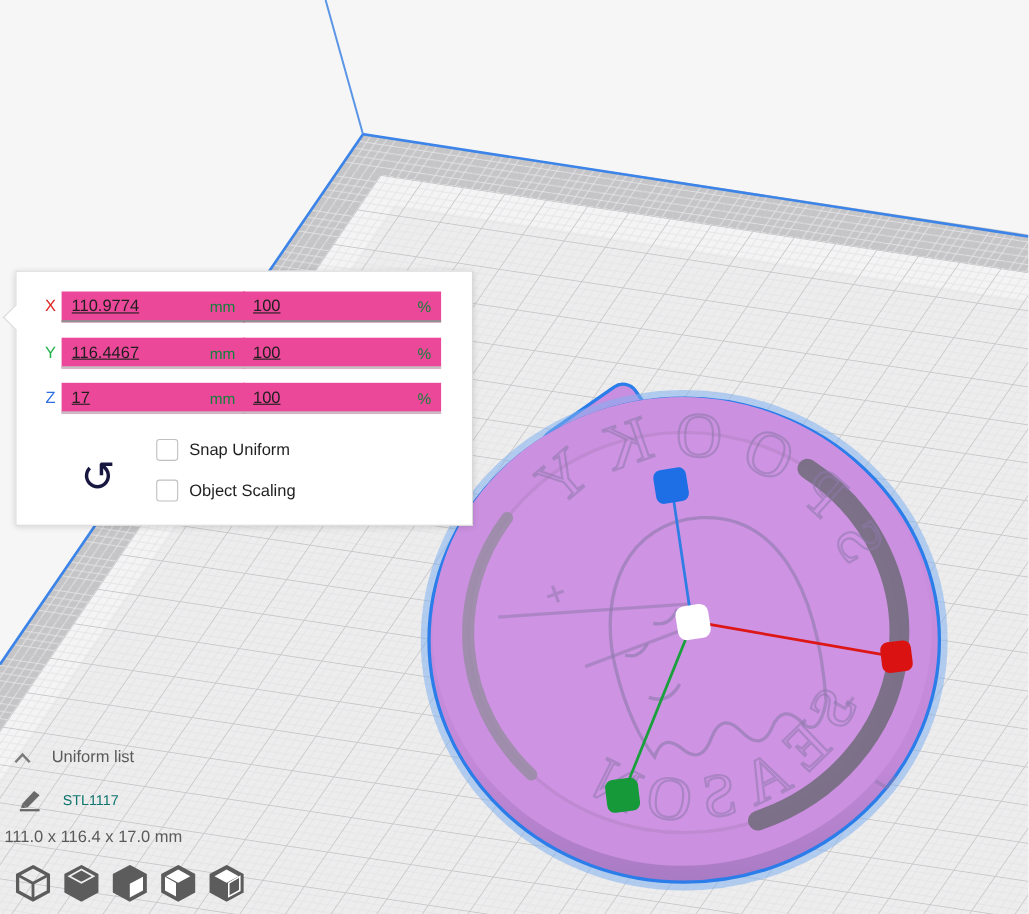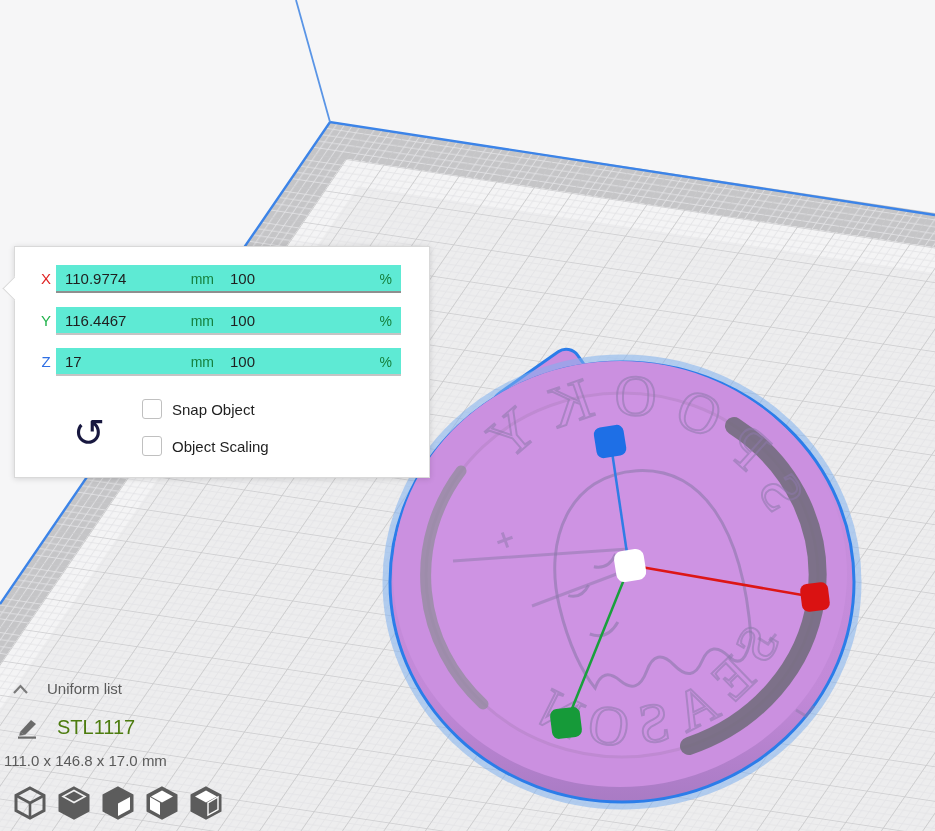--- a/index.html
+++ b/index.html
@@ -11,38 +11,38 @@
   
   .scale-panel{position:absolute;left:14px;top:246px;width:414px;height:230px;
     background:#ffffff;border:1px solid #d9d9d9;box-shadow:0 1px 6px rgba(0,0,0,.14);}
   .panel-notch{position:absolute;left:-9px;top:33px;width:16px;height:16px;background:#fff;
     border-left:1px solid #d9d9d9;border-bottom:1px solid #d9d9d9;transform:rotate(45deg);}
   .srow{position:absolute;left:0;height:28px;width:100%;}
   .axis-label{position:absolute;left:22px;top:5px;width:18px;font-size:15px;text-align:center;}
   .fwrap{position:absolute;top:0;height:28px;}
   .fwrap.mm{left:41px;width:167px;}
   .fwrap.pct{left:206px;width:180px;}
-  .fwrap input{width:100%;height:28px;box-sizing:border-box;background:#5eead4;border:none;
+  .fwrap input{width:100%;height:28px;box-sizing:border-box;background:#ec4899;border:none;
     border-bottom:2px solid #c4c4c4;padding:0 34px 0 9px;font-family:"Liberation Sans",sans-serif;
-    font-size:15px;color:#1f1f1f;outline:none;}
+    font-size:15px;color:#1f1f1f;outline:none;text-decoration:underline;}
   .srow.focused-row input{border-bottom-color:#8f8f8f;}
   .unit{position:absolute;right:9px;top:6px;font-size:14px;color:#15803d;pointer-events:none;}
   .reset-btn{position:absolute;left:52px;top:163px;width:44px;height:46px;background:none;border:none;
     font-size:38px;line-height:44px;color:#17173f;cursor:pointer;padding:0;
     font-family:"DejaVu Sans",sans-serif;}
   .chk-row{position:absolute;left:127px;height:20px;display:flex;align-items:center;gap:10px;}
   .chk-row input{appearance:none;-webkit-appearance:none;width:20px;height:20px;margin:0;
     background:#fff;border:1px solid #c0c0c0;border-radius:3px;}
   .chk-label{font-size:15px;color:#1f1f1f;}
 
   
   .objlist-row{position:absolute;left:12px;top:680px;display:flex;align-items:center;gap:18px;cursor:pointer;}
   .objlist-label{font-size:15px;color:#5a5a5a;}
   .objname-row{position:absolute;left:16px;top:716px;display:flex;align-items:center;gap:17px;cursor:pointer;}
-  .objname-label{font-size:20px;color:#4d7c0f;text-align:center;}
+  .objname-label{font-size:13px;color:#0f766e;text-align:center;}
   .dims-label{position:absolute;left:4px;top:752px;font-size:15px;color:#5a5a5a;}
   .view-toolbar{position:absolute;left:14px;top:786px;display:flex;gap:12px;}
   .view-btn{width:32px;height:34px;background:none;border:none;padding:0;cursor:pointer;}
 
   
   .stl-badge{position:absolute;left:738px;top:57px;width:96px;height:101px;background:#ffffff;}
 </style>
 </head>
 <body>
 
@@ -167,21 +167,21 @@
         <span class="unit">%</span>
       </span>
     </div>
 
     <button class="reset-btn">
       <span>↺</span>
     </button>
 
     <div class="chk-row" style="top:152px">
       <input type="checkbox" style="">
-      <span class="chk-label">Snap Object</span>
+      <span class="chk-label">Snap Uniform</span>
     </div>
     <div class="chk-row" style="top:189px">
       <input type="checkbox" style="">
       <span class="chk-label">Object Scaling</span>
     </div>
   </div>
 
   <div class="objlist-row">
     <svg width="17" height="12" viewBox="0 0 17 12">
       <polyline points="2,10 8.5,3 15,10" fill="none" stroke="#7a7a7a" stroke-width="2.2"></polyline>
@@ -191,21 +191,21 @@
 
   <div class="objname-row">
     <svg width="24" height="22" viewBox="0 0 24 22">
       <path d="M4 15 L15 3 L20 7 L9 18 Z" fill="#6a6a6a"></path>
       <path d="M4 15 L3.2 18.8 L9 18 Z" fill="#6a6a6a"></path>
       <rect x="2" y="19.5" width="18" height="2.2" fill="#6a6a6a"></rect>
     </svg>
     <span class="objname-label">STL1117</span>
   </div>
 
-  <div class="dims-label">111.0 x 146.8 x 17.0 mm</div>
+  <div class="dims-label">111.0 x 116.4 x 17.0 mm</div>
 
   <div class="view-toolbar">
     <button class="view-btn" title="">
       <svg width="32" height="34" viewBox="0 0 32 34">
         <polygon points="16,2 30,9.5 30,24.5 16,32 2,24.5 2,9.5" fill="none" stroke="#5c5c5c" stroke-width="3"></polygon>
         <path d="M16 17 L16 32 M16 17 L2 9.5 M16 17 L30 9.5" fill="none" stroke="#5c5c5c" stroke-width="2.6"></path>
       </svg>
     </button>
     <button class="view-btn" title="">
       <svg width="32" height="34" viewBox="0 0 32 34">

